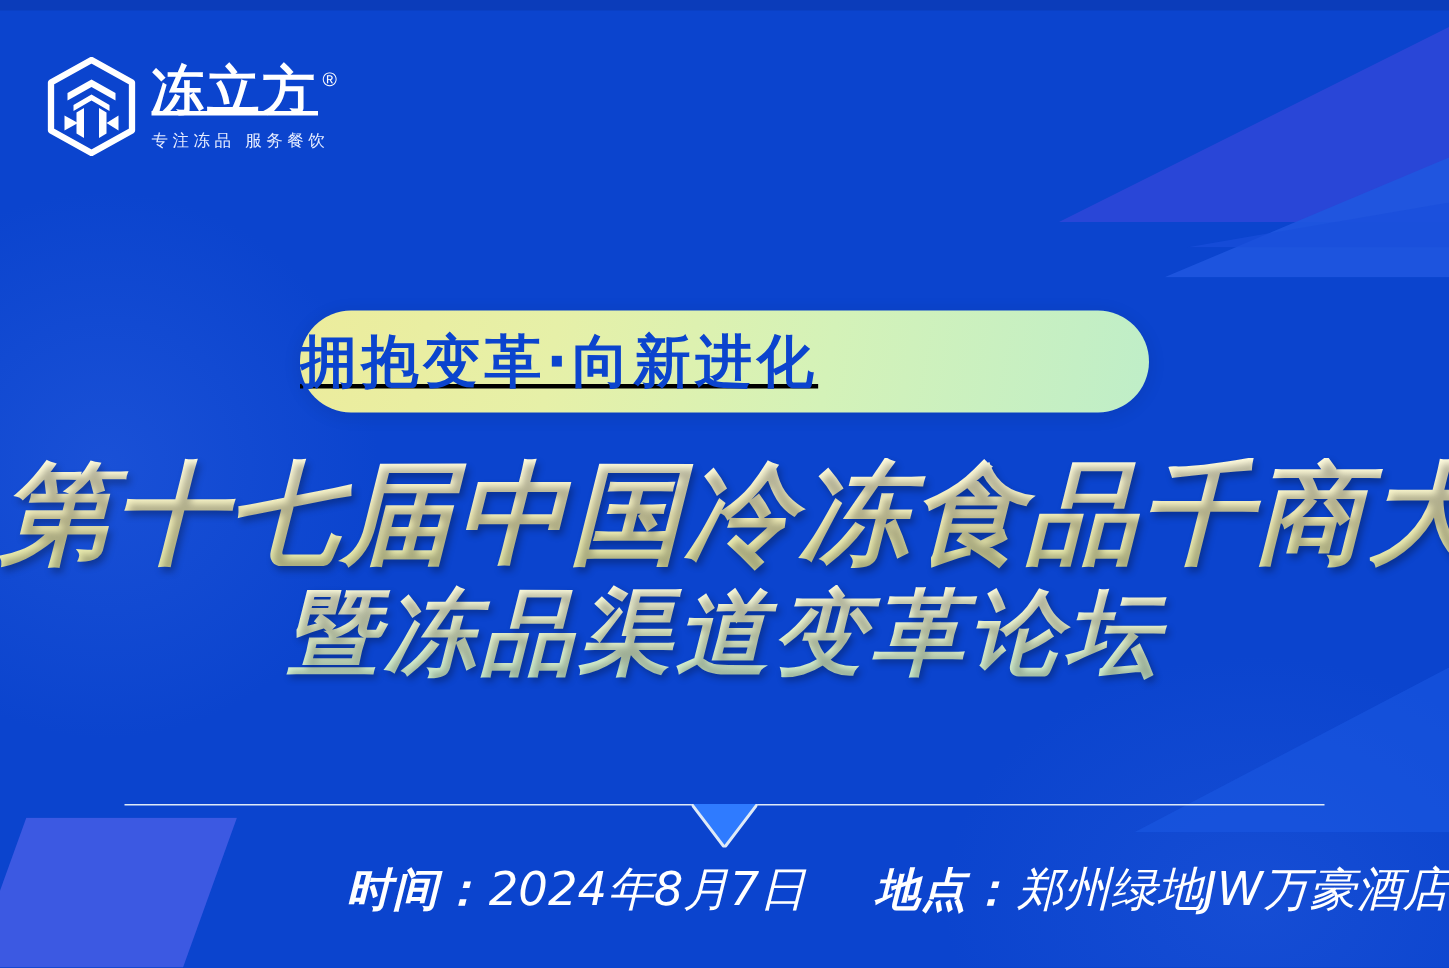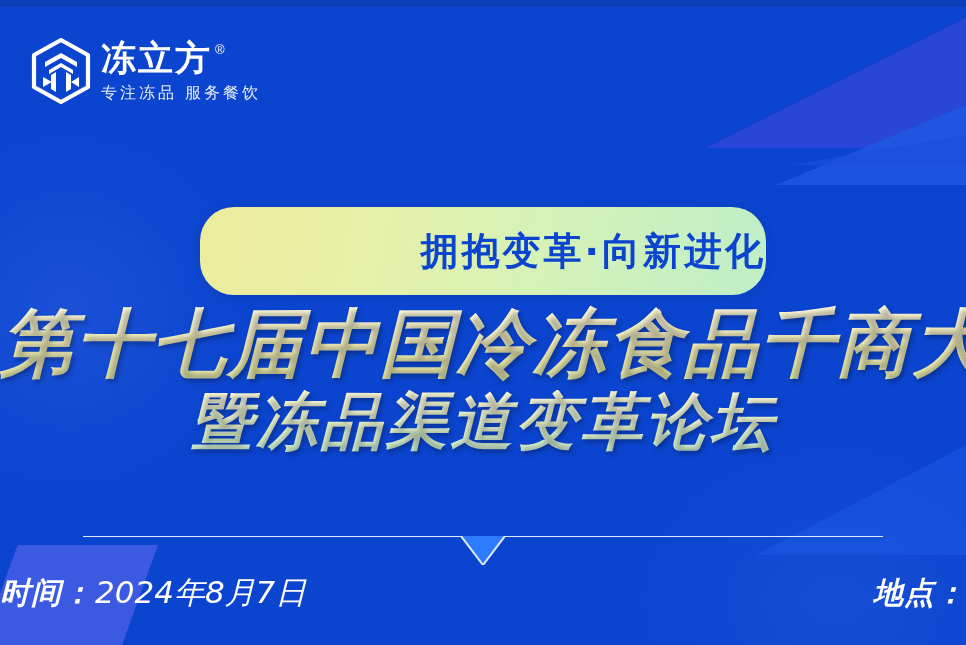--- a/index.html
+++ b/index.html
@@ -72,41 +72,43 @@
     display:flex; align-items:center; gap:9px;
     z-index:6;
   }
   .brand-mark { width:62px; height:66px; display:block; }
   .brand-words { position:relative; padding-top:2px; }
   .brand-name-row { display:flex; align-items:flex-start; }
   .brand-name {
     font-size:35px; font-weight:700; color:#ffffff;
     letter-spacing:2px; line-height:1;
     font-family:"DejaVu Sans","Liberation Sans",sans-serif;
+    text-decoration:underline;
   }
   .brand-reg {
     font-size:13px; color:#ffffff; line-height:1;
     margin-left:3px; margin-top:2px;
   }
   .brand-tagline {
     margin-top:7px;
-    font-size:16px; color:#e6ecff; letter-spacing:3px;
+    font-size:11px; color:#e6ecff; letter-spacing:3px;
     font-family:"DejaVu Sans","Liberation Sans",sans-serif;
     white-space:nowrap;
   }
 
   
   .slogan-pill {
     position:absolute; top:207px; left:50%; transform:translateX(-50%);
-    width:566px; height:88px;
+    width:566px; height:68px;
     border-radius:34px;
     background:linear-gradient(100deg,#ecec9c 0%,#e6f0a8 30%,#d4f2b8 62%,#bfeec8 100%);
-    display:flex; align-items:center; justify-content:flex-end;
+    display:flex; align-items:center; justify-content:flex-start;
     z-index:6;
     box-shadow:0 2px 12px rgba(0,0,0,.10);
+    text-decoration:underline;
   }
   .slogan-text {
     font-size:38px; font-weight:700; color:#0b44ce;
     letter-spacing:3px; line-height:1;
     font-family:"DejaVu Sans","Liberation Sans",sans-serif;
     white-space:nowrap;
   }
 
   
   .title-block {
@@ -154,21 +156,21 @@
     border-top:28px solid #2f7bff;
   }
   .divider-chevron-outline {
     position:absolute; top:0px; left:50%; transform:translateX(-50%);
     width:44px; height:29px;
   }
 
   
   .footer {
     position:absolute; top:572px; left:0; width:966px;
-    display:flex; align-items:center; justify-content:space-between;
+    display:flex; align-items:center; justify-content:flex-end;
     gap:46px; z-index:6;
   }
   .info-item {
     display:flex; align-items:baseline;
     font-family:"DejaVu Sans","Liberation Sans",sans-serif;
     white-space:nowrap;
   }
   .info-label {
     font-size:30px; font-weight:700; color:#ffffff;
     font-style:italic; letter-spacing:1px;
@@ -231,16 +233,17 @@
     </svg>
   </div>
 
   <div class="footer">
     <div class="info-item">
       <span class="info-label">时间：</span>
       <span class="info-value">2024年8月7日</span>
     </div>
     <div class="info-item">
       <span class="info-label">地点：</span>
+      <span class="info-value">郑州绿地JW万豪酒店</span>
     </div>
   </div>
 
 </div>
 
 </body></html>

